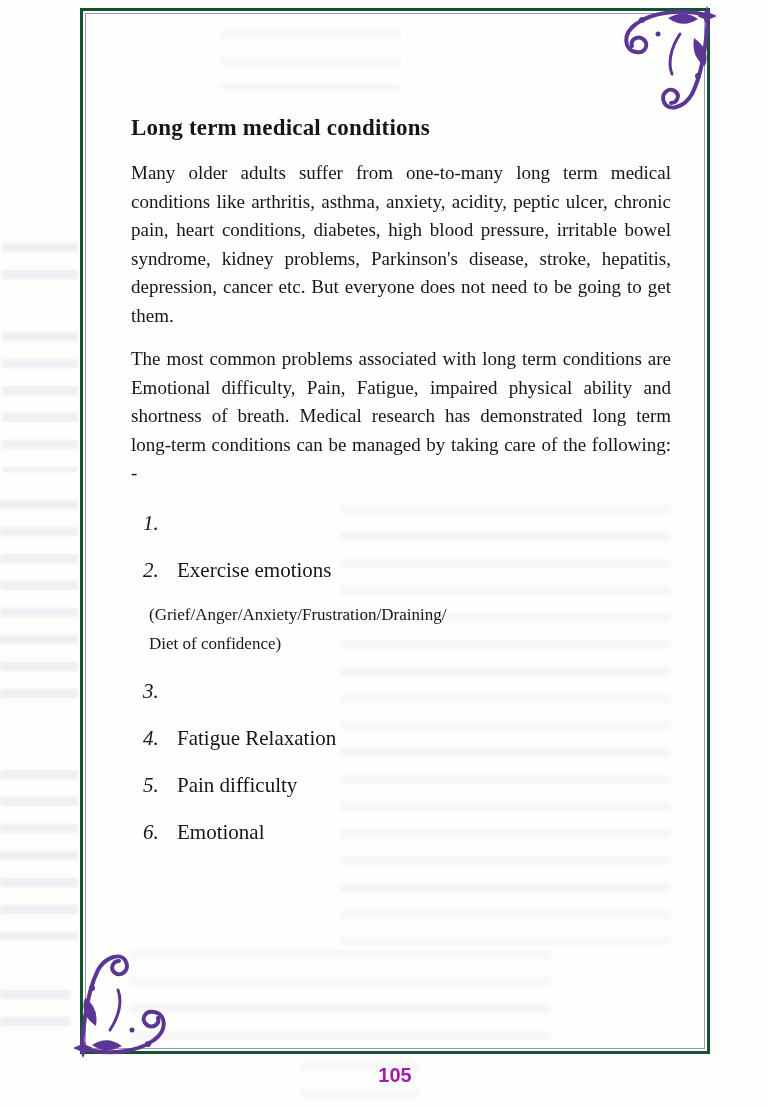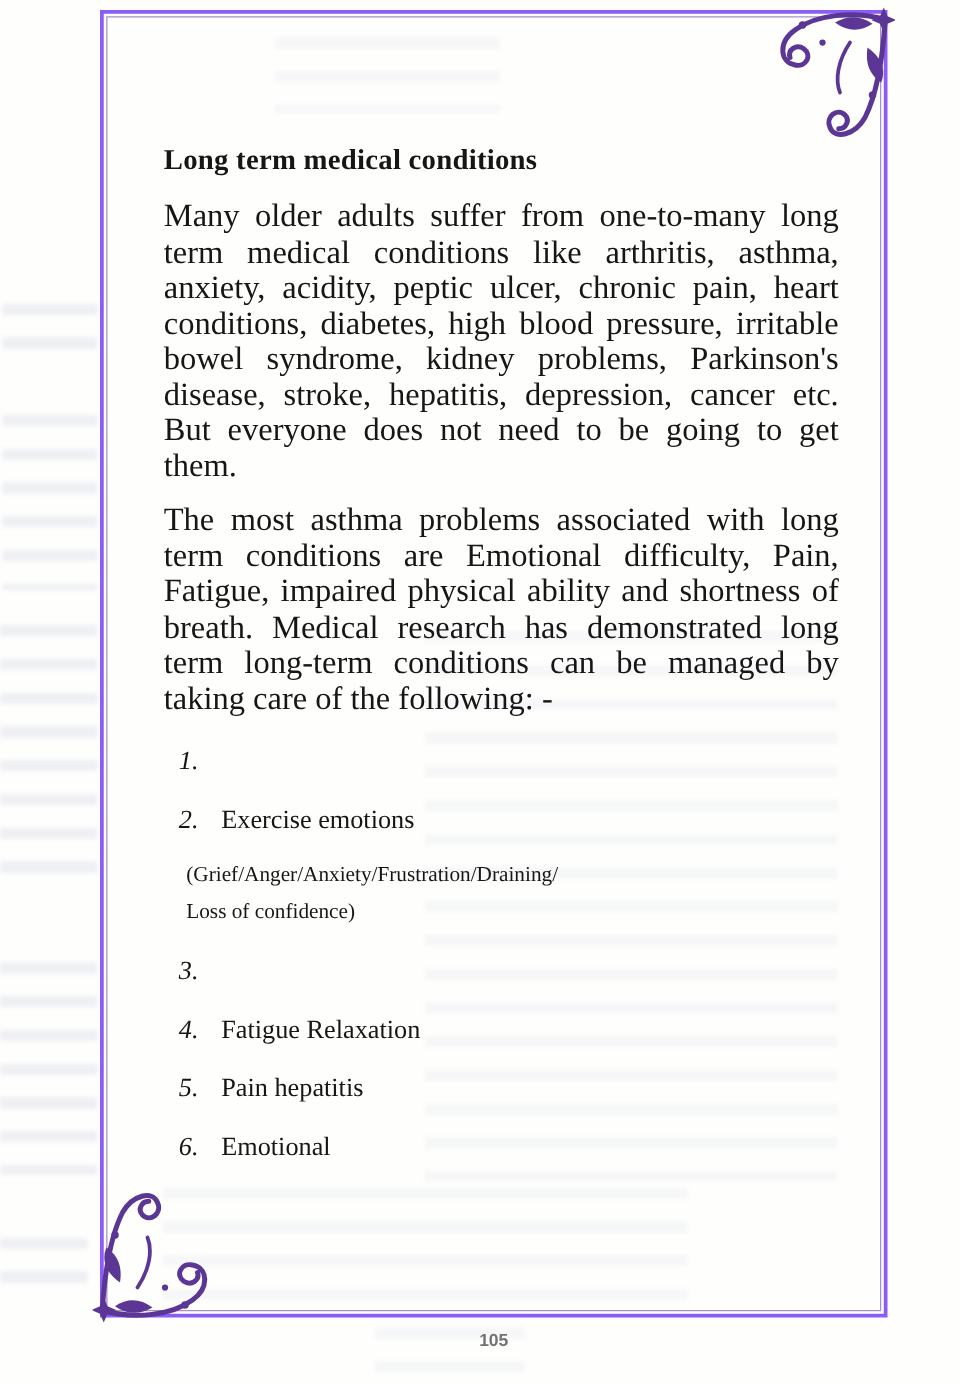--- a/index.html
+++ b/index.html
@@ -16,21 +16,21 @@
     overflow: hidden;
   }
 
   
   .frame {
     position: absolute;
     left: 80px;
     top: 8px;
     width: 630px;
     height: 1046px;
-    border: 3px solid #8b5cf6;
+    border: 3px solid #14532d;
     box-sizing: border-box;
     background: transparent;
   }
   .frame::after {
     content: "";
     position: absolute;
     inset: 2px;
     border: 1px solid rgba(91, 54, 148, 0.55);
     pointer-events: none;
   }
@@ -57,21 +57,21 @@
     right: 36px;
     top: 104px;
   }
   .heading {
     font-size: 23px;
     font-weight: bold;
     margin: 0 0 18px 0;
     letter-spacing: 0.2px;
   }
   .para {
-    font-size: 26px;
+    font-size: 19px;
     line-height: 28.5px;
     text-align: justify;
     margin: 0 0 15px 0;
   }
   .list {
     margin-top: 22px;
   }
   .list-item {
     display: flex;
     font-size: 21px;
@@ -92,22 +92,22 @@
 
   
   .page-number {
     position: absolute;
     left: 80px;
     width: 630px;
     top: 1064px;
     text-align: center;
     font-family: "Liberation Sans", sans-serif;
     font-weight: bold;
-    font-size: 14px;
-    color: #737373;
+    font-size: 20px;
+    color: #a21caf;
   }
 
   
   .bleed {
     position: absolute;
     pointer-events: none;
     filter: blur(1.6px);
     background: repeating-linear-gradient(
       180deg,
       rgba(95, 105, 150, 0.28) 0px,
@@ -169,50 +169,50 @@
       </g>
     </svg>
   </div>
 
   <div class="content">
 
     <h1 class="heading">Long term medical conditions</h1>
 
     <p class="para">Many older adults suffer from one-to-many long term medical conditions like arthritis, asthma, anxiety, acidity, peptic ulcer, chronic pain, heart conditions, diabetes, high blood pressure, irritable bowel syndrome, kidney problems, Parkinson's disease, stroke, hepatitis, depression, cancer etc. But everyone does not need to be going to get them.</p>
 
-    <p class="para">The most asthma problems associated with long term conditions are Emotional difficulty, Pain, Fatigue, impaired physical ability and shortness of breath. Medical research has demonstrated long term long-term conditions can be managed by taking care of the following: -</p>
+    <p class="para">The most common problems associated with long term conditions are Emotional difficulty, Pain, Fatigue, impaired physical ability and shortness of breath. Medical research has demonstrated long term long-term conditions can be managed by taking care of the following: -</p>
 
     <div class="list">
 
       <div class="list-item">
         <span class="list-num">1.</span>
       </div>
 
       <div class="list-item">
         <span class="list-num">2.</span>
         <span class="list-text">Exercise emotions</span>
       </div>
 
       <div class="note">
         <span>(Grief/Anger/Anxiety/Frustration/Draining/</span>
-        <span>Loss of confidence)</span>
+        <span>Diet of confidence)</span>
       </div>
 
       <div class="list-item">
         <span class="list-num">3.</span>
       </div>
 
       <div class="list-item">
         <span class="list-num">4.</span>
         <span class="list-text">Fatigue Relaxation</span>
       </div>
 
       <div class="list-item">
         <span class="list-num">5.</span>
-        <span class="list-text">Pain hepatitis</span>
+        <span class="list-text">Pain difficulty</span>
       </div>
 
       <div class="list-item">
         <span class="list-num">6.</span>
         <span class="list-text">Emotional</span>
       </div>
 
     </div>
   </div>
 </div>

